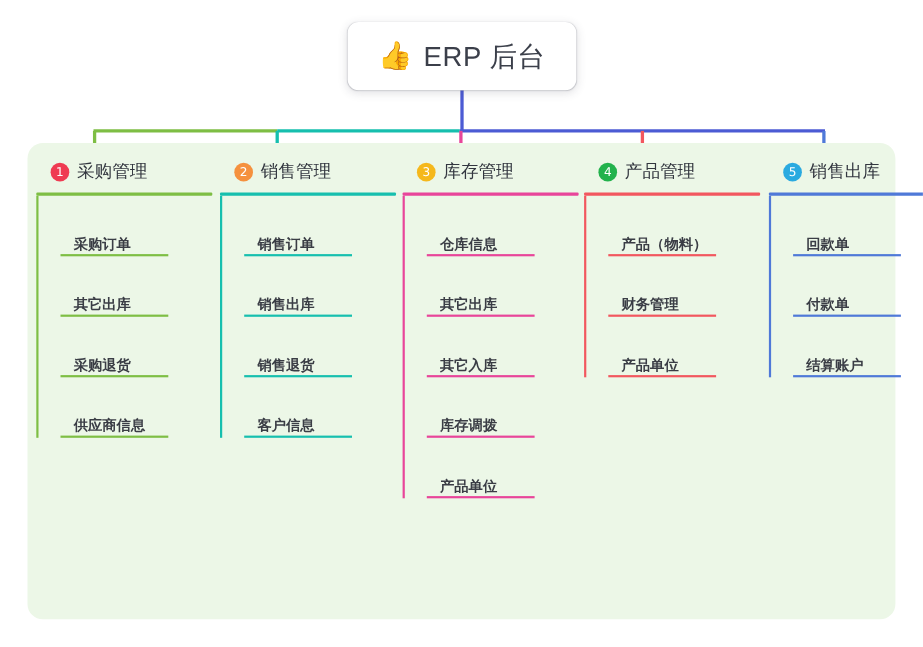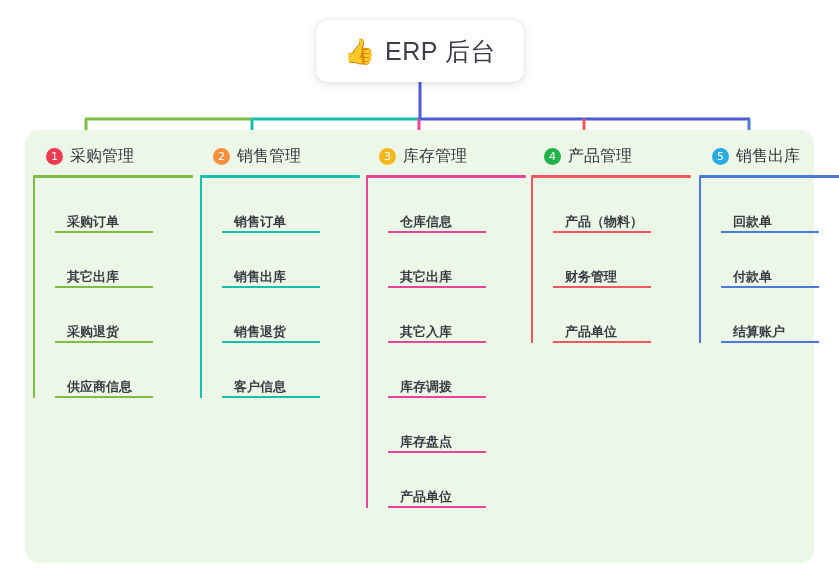--- a/index.html
+++ b/index.html
@@ -242,24 +242,20 @@
           </div>
           <div class="item">
             <span class="item-label">其它入库</span>
             <div class="item-rule" style="background: rgb(232, 69, 154);"></div>
           </div>
           <div class="item">
             <span class="item-label">库存调拨</span>
             <div class="item-rule" style="background: rgb(232, 69, 154);"></div>
           </div>
           <div class="item">
-            <span class="item-label">库存盘点</span>
-            <div class="item-rule" style="background: rgb(232, 69, 154);"></div>
-          </div>
-          <div class="item">
             <span class="item-label">产品单位</span>
             <div class="item-rule" style="background: rgb(232, 69, 154);"></div>
           </div>
         </div>
       </div>
       <div class="column" style="left: 531px;">
         <div class="col-head">
           <span class="badge" style="background: rgb(34, 178, 76);">4</span>
           <span class="col-title">产品管理</span>
         </div>

